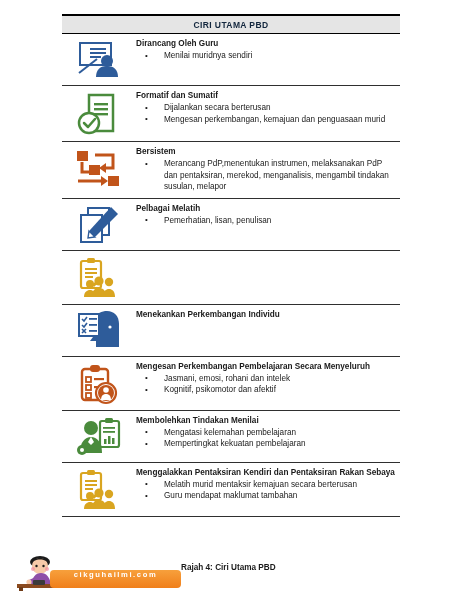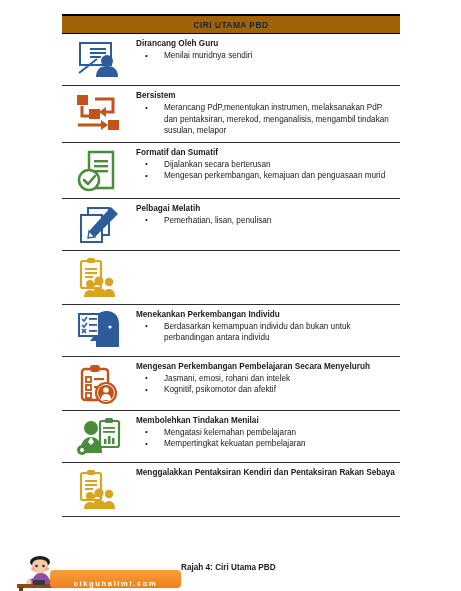--- a/index.html
+++ b/index.html
@@ -20,21 +20,21 @@
     width: 461px;
     height: 591px;
   }
   .table-wrap {
     position: absolute;
     left: 62px;
     top: 14px;
     width: 338px;
   }
   .title-bar {
-    background: #a16207;
+    background: #e5e5e5;
     border-top: 2px solid #000;
     border-bottom: 1px solid #000;
     height: 17px;
     display: flex;
     align-items: center;
     justify-content: center;
   }
   .title-bar span {
     font-size: 8.5px;
     font-weight: bold;
@@ -106,21 +106,21 @@
   }
   .wm-pill {
     position: absolute;
     left: 37px;
     top: 14px;
     width: 131px;
     height: 18px;
     border-radius: 4px;
     background: linear-gradient(180deg,#F7A03C 0%,#F07F1A 100%);
     display: flex;
-    align-items: flex-end;
+    align-items: flex-start;
     justify-content: center;
   }
   .wm-pill span {
     font-size: 7.6px;
     letter-spacing: 1.6px;
     color: #ffffff;
     font-weight: bold;
   }
   .wm-kid { position: absolute; left: 0; top: 0; }
   svg { display: block; }
@@ -147,20 +147,42 @@
             <line x1="3" y1="33" x2="21" y2="19" stroke="#2E5C9A" stroke-width="2"></line>
             <circle cx="31" cy="21" r="6" fill="#2E5C9A"></circle>
             <path d="M20 37 C20 29 25 26 31 26 C37 26 42 29 42 37 Z" fill="#2E5C9A"></path>
           </svg>
         </span>
       </div>
       <div class="text-cell">
         <div class="row-title">Dirancang Oleh Guru</div>
         <ul class="bullets">
           <li>Menilai muridnya sendiri</li>
+        </ul>
+      </div>
+    </div>
+
+    <div class="row">
+      <div class="icon-cell">
+        <span>
+          <svg width="46" height="44" viewBox="0 0 46 44">
+            <rect x="13" y="3" width="24" height="36" fill="#ffffff" stroke="#4A8B3C" stroke-width="2.5"></rect>
+            <rect x="18" y="11" width="14" height="2.4" fill="#4A8B3C"></rect>
+            <rect x="18" y="16" width="14" height="2.4" fill="#4A8B3C"></rect>
+            <rect x="18" y="21" width="14" height="2.4" fill="#4A8B3C"></rect>
+            <circle cx="13" cy="31" r="10" fill="#ffffff" stroke="#4A8B3C" stroke-width="2.5"></circle>
+            <path d="M8 31 L12 35 L19 27" fill="none" stroke="#4A8B3C" stroke-width="2.5" stroke-linecap="round" stroke-linejoin="round"></path>
+          </svg>
+        </span>
+      </div>
+      <div class="text-cell">
+        <div class="row-title">Formatif dan Sumatif</div>
+        <ul class="bullets">
+          <li>Dijalankan secara berterusan</li>
+          <li>Mengesan perkembangan, kemajuan dan penguasaan murid</li>
         </ul>
       </div>
     </div>
 
     <div class="row">
       <div class="icon-cell">
         <span>
           <svg width="48" height="42" viewBox="0 0 48 42">
             <rect x="2" y="3" width="11" height="10" fill="#C1541A"></rect>
             <rect x="14" y="17" width="11" height="10" fill="#C1541A"></rect>
@@ -170,42 +192,20 @@
             <polygon points="31,15 31,25 24,20" fill="#C1541A"></polygon>
             <path d="M3 33 L27 33" fill="none" stroke="#C1541A" stroke-width="3"></path>
             <polygon points="26,28 26,38 33,33" fill="#C1541A"></polygon>
           </svg>
         </span>
       </div>
       <div class="text-cell">
         <div class="row-title">Bersistem</div>
         <ul class="bullets">
           <li>Merancang PdP,menentukan instrumen, melaksanakan PdP dan pentaksiran, merekod, menganalisis, mengambil tindakan susulan, melapor</li>
-        </ul>
-      </div>
-    </div>
-
-    <div class="row">
-      <div class="icon-cell">
-        <span>
-          <svg width="46" height="44" viewBox="0 0 46 44">
-            <rect x="13" y="3" width="24" height="36" fill="#ffffff" stroke="#4A8B3C" stroke-width="2.5"></rect>
-            <rect x="18" y="11" width="14" height="2.4" fill="#4A8B3C"></rect>
-            <rect x="18" y="16" width="14" height="2.4" fill="#4A8B3C"></rect>
-            <rect x="18" y="21" width="14" height="2.4" fill="#4A8B3C"></rect>
-            <circle cx="13" cy="31" r="10" fill="#ffffff" stroke="#4A8B3C" stroke-width="2.5"></circle>
-            <path d="M8 31 L12 35 L19 27" fill="none" stroke="#4A8B3C" stroke-width="2.5" stroke-linecap="round" stroke-linejoin="round"></path>
-          </svg>
-        </span>
-      </div>
-      <div class="text-cell">
-        <div class="row-title">Formatif dan Sumatif</div>
-        <ul class="bullets">
-          <li>Dijalankan secara berterusan</li>
-          <li>Mengesan perkembangan, kemajuan dan penguasaan murid</li>
         </ul>
       </div>
     </div>
 
     <div class="row">
       <div class="icon-cell">
         <span>
           <svg width="44" height="40" viewBox="0 0 44 40">
             <rect x="11" y="3" width="21" height="27" fill="#ffffff" stroke="#2E5C9A" stroke-width="2"></rect>
             <rect x="4" y="10" width="21" height="27" fill="#ffffff" stroke="#2E5C9A" stroke-width="2"></rect>
@@ -255,23 +255,20 @@
             <rect x="13" y="7" width="8" height="1.8" fill="#2E5C9A"></rect>
             <path d="M6 14 L8 16 L11 12" fill="none" stroke="#2E5C9A" stroke-width="1.6"></path>
             <rect x="13" y="13" width="8" height="1.8" fill="#2E5C9A"></rect>
             <path d="M6 18 L10 22 M10 18 L6 22" fill="none" stroke="#2E5C9A" stroke-width="1.6"></path>
             <rect x="13" y="19" width="8" height="1.8" fill="#2E5C9A"></rect>
           </svg>
         </span>
       </div>
       <div class="text-cell">
         <div class="row-title">Menekankan Perkembangan Individu</div>
-        <ul class="bullets">
-          <li>Berdasarkan kemampuan individu dan bukan untuk perbandingan antara individu</li>
-        </ul>
       </div>
     </div>
 
     <div class="row">
       <div class="icon-cell">
         <span>
           <svg width="44" height="42" viewBox="0 0 44 42">
             <rect x="5" y="6" width="26" height="31" rx="3" fill="#ffffff" stroke="#C1541A" stroke-width="2.4"></rect>
             <rect x="13" y="2" width="10" height="7" rx="3" fill="#C1541A"></rect>
             <rect x="9" y="14" width="5" height="5" fill="none" stroke="#C1541A" stroke-width="1.8"></rect>
@@ -337,20 +334,24 @@
             <path d="M16 40 C16 33 19 31 23 31 C27 31 30 33 30 40 Z" fill="#D9A520"></path>
             <circle cx="33" cy="25" r="4.2" fill="#D9A520"></circle>
             <path d="M27 40 C27 34 30 32 33 32 C36 32 39 34 39 40 Z" fill="#D9A520"></path>
             <circle cx="14" cy="27" r="4" fill="#D9A520"></circle>
             <path d="M8 40 C8 35 11 33 14 33 C17 33 20 35 20 40 Z" fill="#D9A520"></path>
           </svg>
         </span>
       </div>
       <div class="text-cell">
         <div class="row-title">Menggalakkan Pentaksiran Kendiri dan Pentaksiran Rakan Sebaya</div>
+        <ul class="bullets">
+          <li>Melatih murid mentaksir kemajuan secara berterusan</li>
+          <li>Guru mendapat maklumat tambahan</li>
+        </ul>
       </div>
     </div>
 
   </div>
 
   <div class="caption">Rajah 4: Ciri Utama PBD</div>
 
   <div class="watermark">
     <span class="wm-kid">
       <svg width="60" height="35" viewBox="0 0 60 35">

